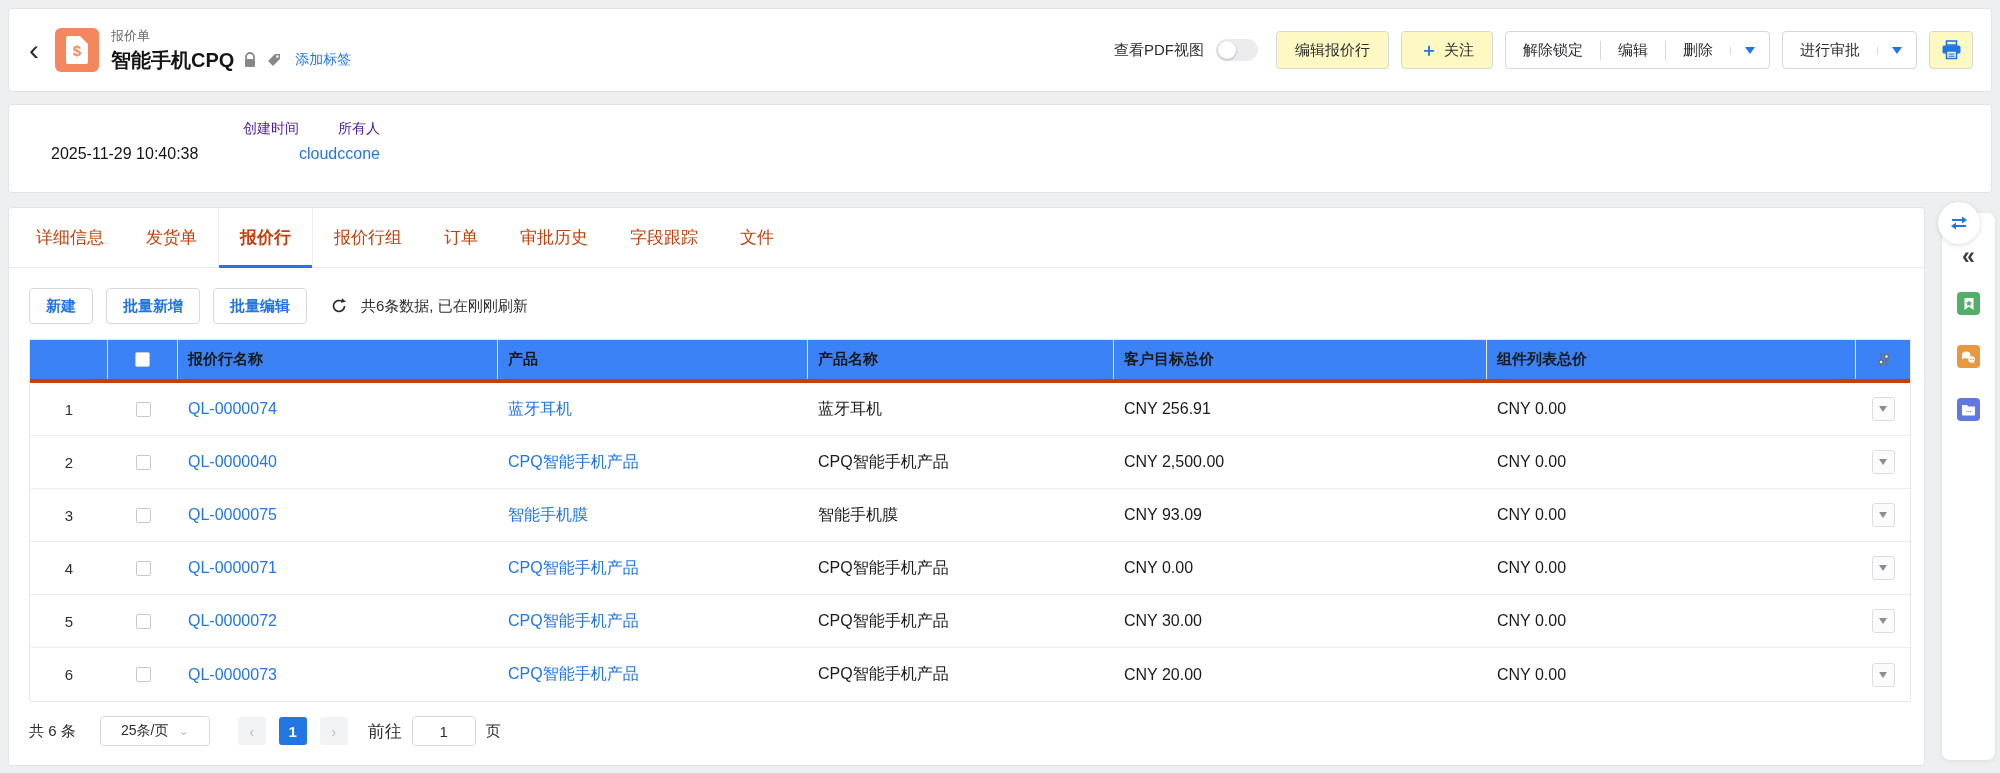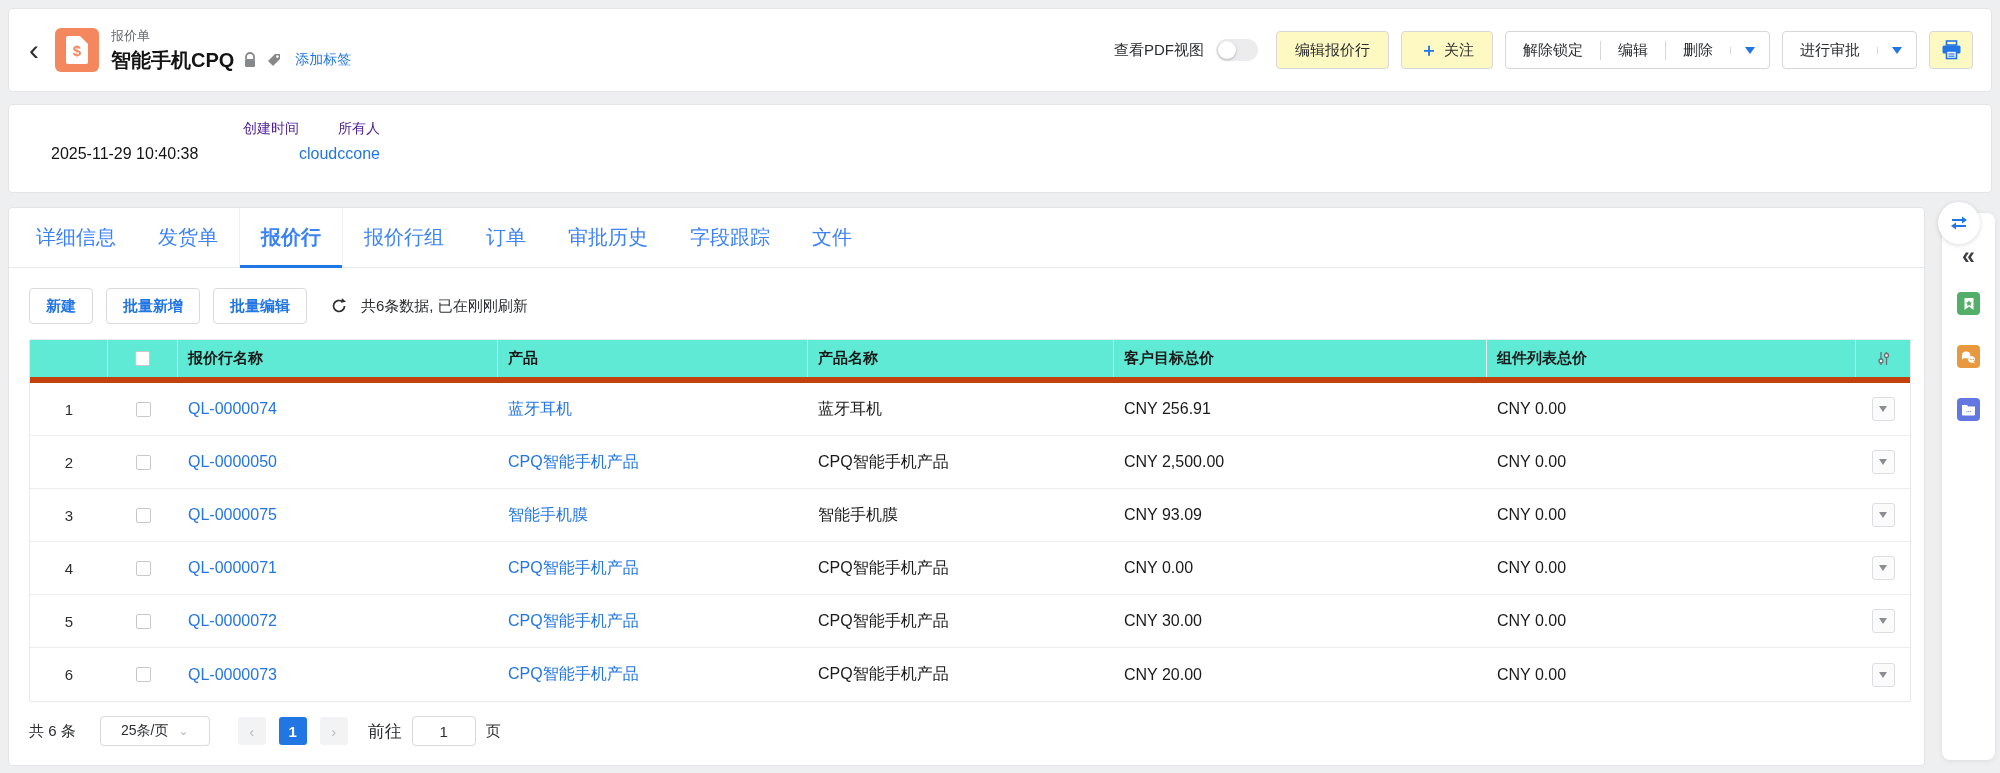--- a/index.html
+++ b/index.html
@@ -47,32 +47,32 @@
   .card-info { left:8px; top:104px; width:1984px; height:89px; }
   .info-row { display:flex; padding:15px 0 0 42px; }
   .info-col1 { width:248px; }
   .info-label { font-size:14px; color:#4c1d95;text-align:right; }
   .info-value { font-size:16px; color:#141414; margin-top:7px; }
   .owner-link { color:#2276e3; text-decoration:none; cursor:pointer; }
 
   
   .card-main { left:8px; top:207px; width:1917px; height:559px; }
   .tabbar { height:60px; border-bottom:1px solid #e7e8ea; display:flex; align-items:stretch; padding-left:6px; }
-  .tab { display:flex; align-items:center; padding:0 21px; font-size:20px; color:#3b82f6; cursor:pointer; position:relative; }
+  .tab { display:flex; align-items:center; padding:0 21px; font-size:17px; color:#c2410c; cursor:pointer; position:relative; }
   .tab.active { font-weight:bold; border-left:1px solid #f0f1f3; border-right:1px solid #f0f1f3; }
   .tab.active::after { content:""; position:absolute; left:0; right:0; bottom:-1px; height:3px; background:#2276e3; }
 
   .toolbar { display:flex; align-items:center; padding:20px 20px 15px 20px; gap:13px; }
   .btn-sm { height:36px; background:#fff; border:1px solid #d8d9db; border-radius:4px; color:#2276e3; font-size:15px; font-weight:bold;
             display:flex; align-items:center; padding:0 16px; cursor:pointer; }
   .refresh { margin-left:10px; display:flex; align-items:center; cursor:pointer; }
   .status-text { font-size:15px; color:#2b2d30; }
 
   .table { margin:0 13px 0 20px; border:1px solid #e7e8ea; border-radius:2px; }
-  .thead { display:flex; background:#5eead4; height:43px; align-items:flex-end; border-bottom:6px solid #c2410c; }
+  .thead { display:flex; background:#3b82f6; height:43px; align-items:flex-end; border-bottom:4px solid #c2410c; }
   .th { font-size:15px; font-weight:bold; color:#1a1a1a; height:100%; display:flex; align-items:center; border-right:1px solid #e9eaec; padding-left:10px; }
   .th:last-child { border-right:none; }
   .tr { display:flex; height:53px; align-items:center; border-bottom:1px solid #ededef; }
   .tr:last-child { border-bottom:none; }
   .td { font-size:16px; display:flex; align-items:center; padding-left:10px; }
   .col-idx { width:78px; justify-content:center; padding-left:0; font-size:15px; color:#2b2d30; }
   .col-check { width:70px; justify-content:center; padding-left:0; }
   .col-name { width:320px; }
   .col-product { width:310px; }
   .col-pname { width:306px; }
@@ -257,21 +257,21 @@
           </div>
         </div>
     </div>
 
     <div class="tr">
       <div class="td col-idx">2</div>
       <div class="td col-check">
           <input type="checkbox" class="cb" style="">
         </div>
       <div class="td col-name">
-          <a class="link">QL-0000050</a>
+          <a class="link">QL-0000040</a>
         </div>
       <div class="td col-product">
           <a class="link">CPQ智能手机产品</a>
         </div>
       <div class="td col-pname">CPQ智能手机产品</div>
       <div class="td col-target">CNY 2,500.00</div>
       <div class="td col-comp">CNY 0.00</div>
       <div class="td col-action">
           <div class="row-caret-btn">
             <span class="caret-gray"></span>

